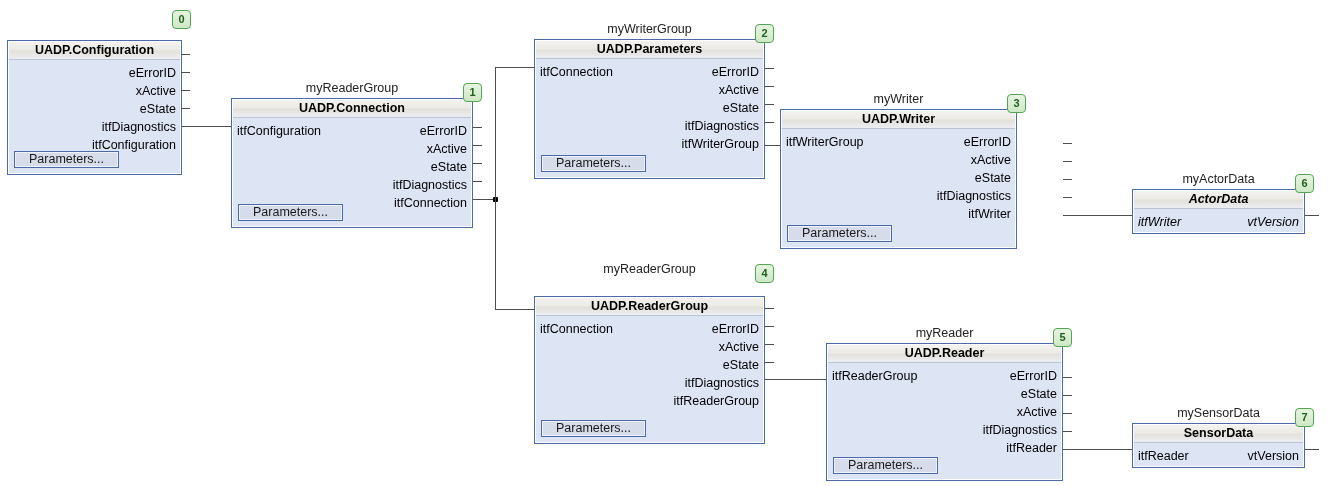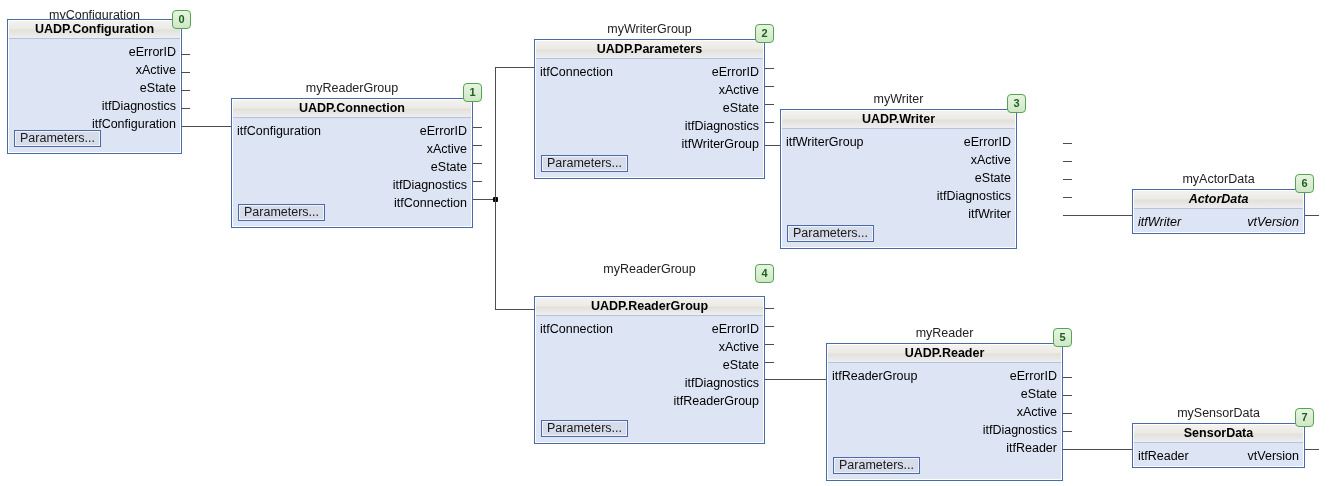--- a/index.html
+++ b/index.html
@@ -31,21 +31,21 @@
     border:1px solid #53a553;border-radius:4px;
     background:linear-gradient(to bottom,#e6f4e0,#cfe8c6);
     color:#1d5f1d;font-size:11px;font-weight:bold;line-height:17px;
     text-align:center;}
   .pin{position:absolute;font-size:12.5px;color:#000;line-height:14px;
     white-space:nowrap;}
   .pin.in{left:5px;text-align:left;}
   .pin.out{right:5px;text-align:right;}
   .stub{position:absolute;height:1px;width:9px;background:#4d4d4d;}
   .params{position:absolute;box-sizing:border-box;height:17px;
-    padding:0 5px;line-height:15px;font-size:12.5px;color:#1a1a1a;
+    padding:0 14px;line-height:15px;font-size:12.5px;color:#1a1a1a;
     background:#d6dcea;border:1px solid #4a6ba8;
     box-shadow:inset 0 0 0 1px #f0f2f8;white-space:nowrap;}
 </style>
 </head>
 <body>
 
 <div id="canvas">
 
   <div class="wire h" style="left:181px;top:126px;width:50px;"></div>
 
@@ -60,22 +60,21 @@
 
   <div class="wire h" style="left:765px;top:145px;width:61px;"></div>
 
   <div class="wire h" style="left:1063px;top:215px;width:69px;"></div>
 
   <div class="wire h" style="left:765px;top:379px;width:61px;"></div>
 
   <div class="wire h" style="left:1063px;top:449px;width:69px;"></div>
 
   <div class="fb" style="left:7px;top:8px;width:175px;height:152px;">
-    <div class="fb-instance">myConfiguration</div>
-    <div class="fb-box" style="top:11px;height:135px;">
+    <div class="fb-box" style="top:32px;height:135px;">
       <div class="fb-title">UADP.Configuration</div>
       <div class="pin out" style="top:25px;">eErrorID</div>
       <div class="pin out" style="top:43px;">xActive</div>
       <div class="pin out" style="top:61px;">eState</div>
       <div class="pin out" style="top:79px;">itfDiagnostics</div>
       <div class="pin out" style="top:97px;">itfConfiguration</div>
       <div class="params" style="left:6px;bottom:6px;">Parameters...</div>
     </div>
     <div class="badge" style="right:-9px;top:2px;">0</div>
   </div>

